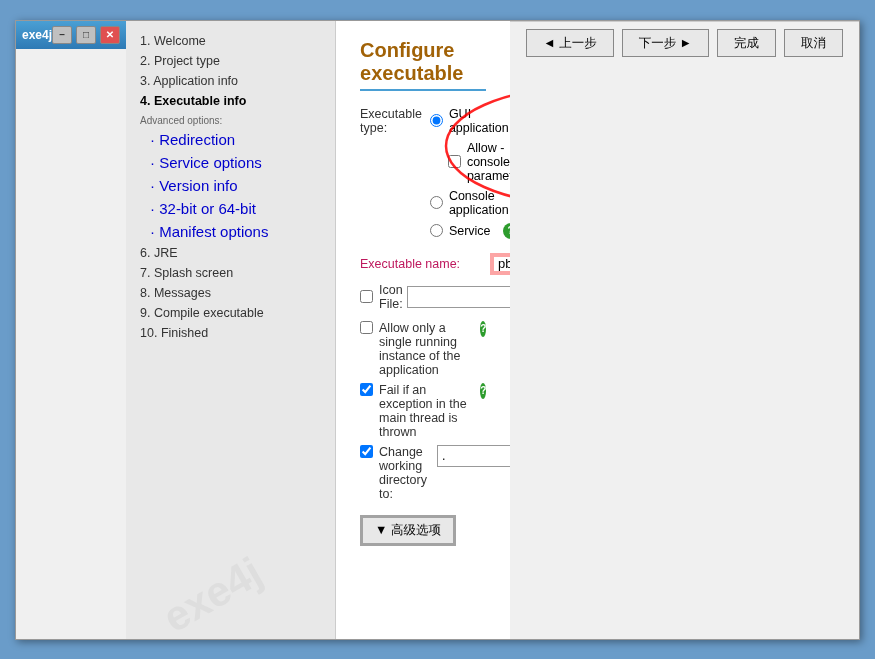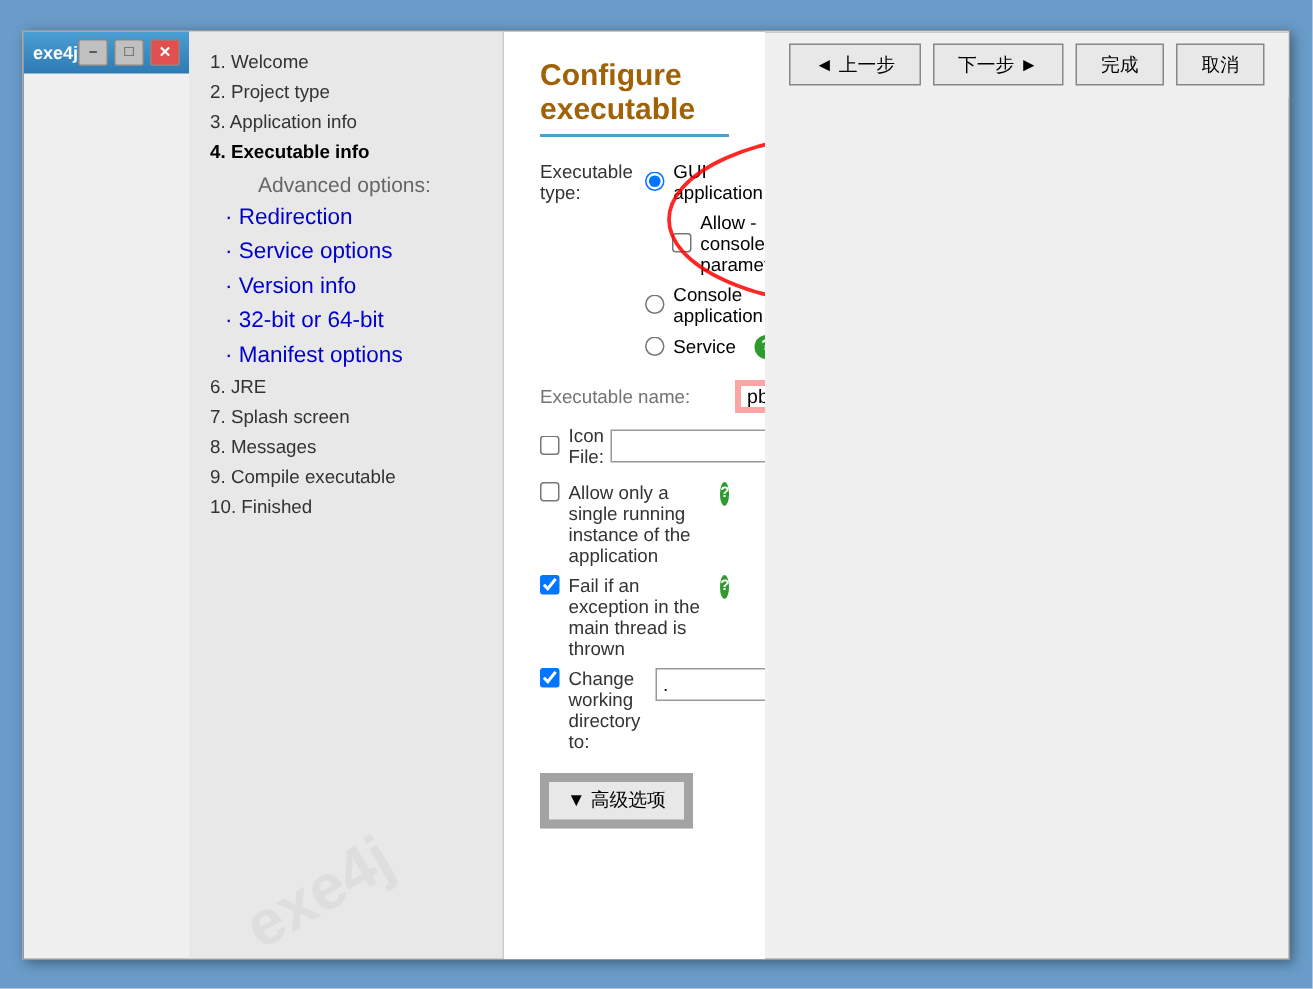--- a/index.html
+++ b/index.html
@@ -69,24 +69,23 @@
       color: #333;
       font-size: 12.5px;
     }
     .sidebar-item.active { font-weight: bold; color: #000; }
     .sidebar-item.sub {
       padding-left: 24px;
       font-size: 15px;
       color: #0000cc;
     }
     .sidebar-label {
-      font-size: 14px;
+      font-size: 10px;
       color: #666;
       padding: 4px 14px 2px 14px;
-      margin-left: 32px;
     }
     .main-content {
       flex: 1;
       padding: 18px 24px;
       background: #fff;
       overflow-y: auto;
       position: relative;
     }
     .page-title {
       font-size: 20px;
@@ -133,21 +132,21 @@
       color: #333;
       margin-right: 8px;
     }
     .exec-name-row {
       display: flex;
       align-items: center;
       margin-bottom: 8px;
     }
     .exec-name-label {
       font-size: 12.5px;
-      color: #737373;
+      color: #be185d;
       min-width: 130px;
     }
     .exec-name-input {
       width: 220px;
       height: 22px;
       border: 4px solid #fca5a5;
       padding: 0 4px;
       font-size: 13px;
     }
     .icon-file-row {
@@ -179,21 +178,21 @@
       align-items: flex-start;
       margin-bottom: 6px;
       gap: 6px;
     }
     .checkbox-row input[type="checkbox"] { margin: 0; }
     .checkbox-label { font-size: 12.5px; color: #333; }
     .advanced-btn {
       display: flex;
       align-items: center;
       gap: 6px;
-      border: 6px solid #a3a3a3;
+      border: 3px solid #a3a3a3;
       background: #e8e8e8;
       padding: 4px 12px;
       cursor: pointer;
       font-size: 12.5px;
       margin-top: 14px;
       width: fit-content;
     }
     .footer {
       height: 44px;
       background: #f0f0f0;

